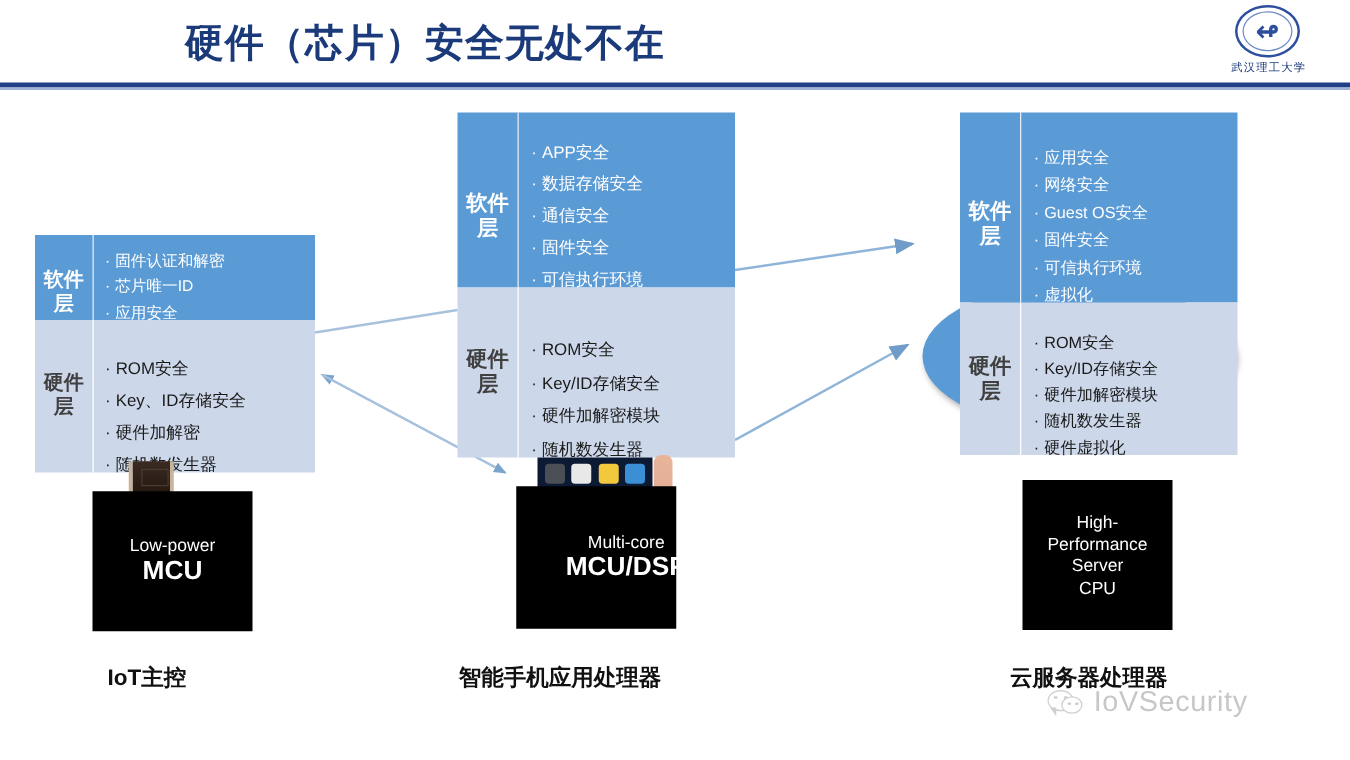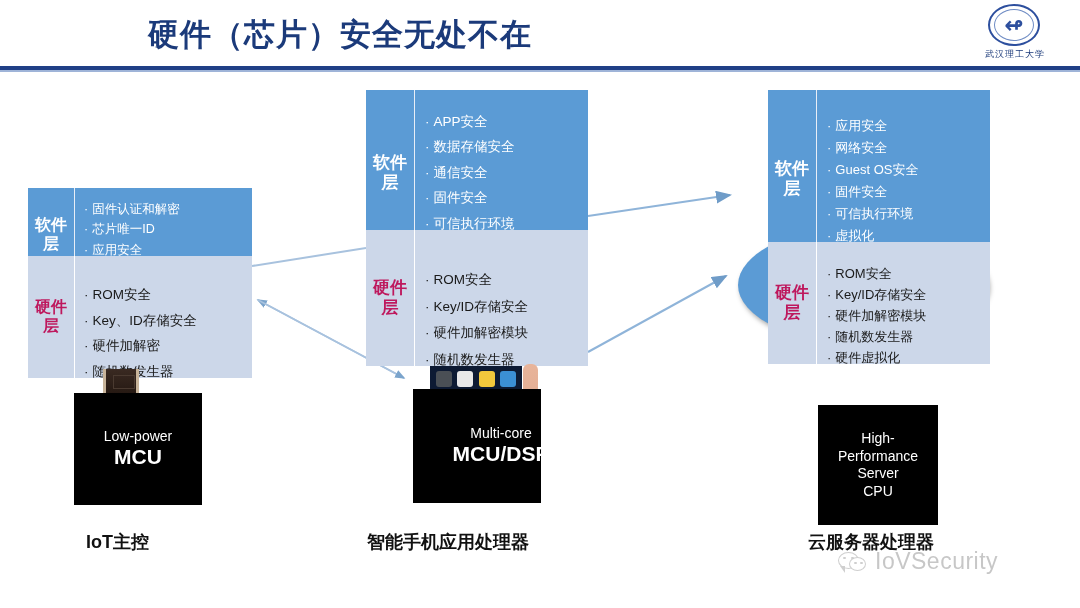--- a/index.html
+++ b/index.html
@@ -124,21 +124,21 @@
   .sw .layer-label { color: #ffffff; margin-top: 25px; }
   .sw .divider {
     flex: 0 0 1px;
     background: #e8eef7;
   }
   
   .hw {
     background: #ccd7e9;
     color: #1a1a1a;
   }
-  .hw .layer-label { color: #be185d; }
+  .hw .layer-label { color: #404040; }
   .hw .divider {
     flex: 0 0 1px;
     background: #ffffff;
   }
 
   
   .chip {
     position: absolute;
     background: #000000;
     color: #ffffff;
@@ -363,21 +363,21 @@
       <div class="divider"></div>
       <div class="layer-items" style="padding:10px 0 0 10px; gap:8px; font-size:13px;">
         <div class="layer-item"><span class="dot">·</span><span>ROM安全</span></div>
         <div class="layer-item"><span class="dot">·</span><span>Key/ID存储安全</span></div>
         <div class="layer-item"><span class="dot">·</span><span>硬件加解密模块</span></div>
         <div class="layer-item"><span class="dot">·</span><span>随机数发生器</span></div>
         <div class="layer-item"><span class="dot">·</span><span>硬件虚拟化</span></div>
       </div>
     </div>
   </div>
-  <div class="chip" id="chip-server" style="left:818px; top:384px; width:120px; height:120px; line-height:1.25;margin-top:21px;">
+  <div class="chip" id="chip-server" style="left:818px; top:384px; width:120px; height:120px; line-height:1.25;">
     <span class="small">High-</span>
     <span class="small">Performance</span>
     <span class="small">Server</span>
     <span class="small">CPU</span>
   </div>
   <div class="caption" style="left:808px; top:530px;">云服务器处理器</div>
 
   <div id="watermark">
     <span class="wechat-glyph">
       <span class="b1"></span>

